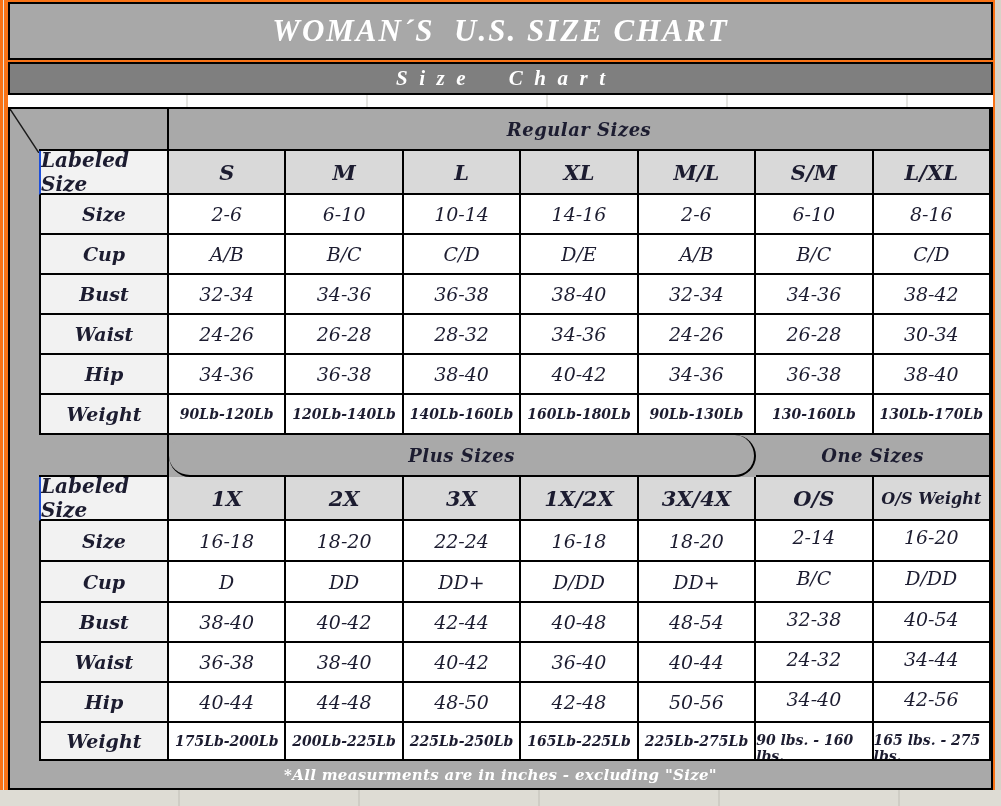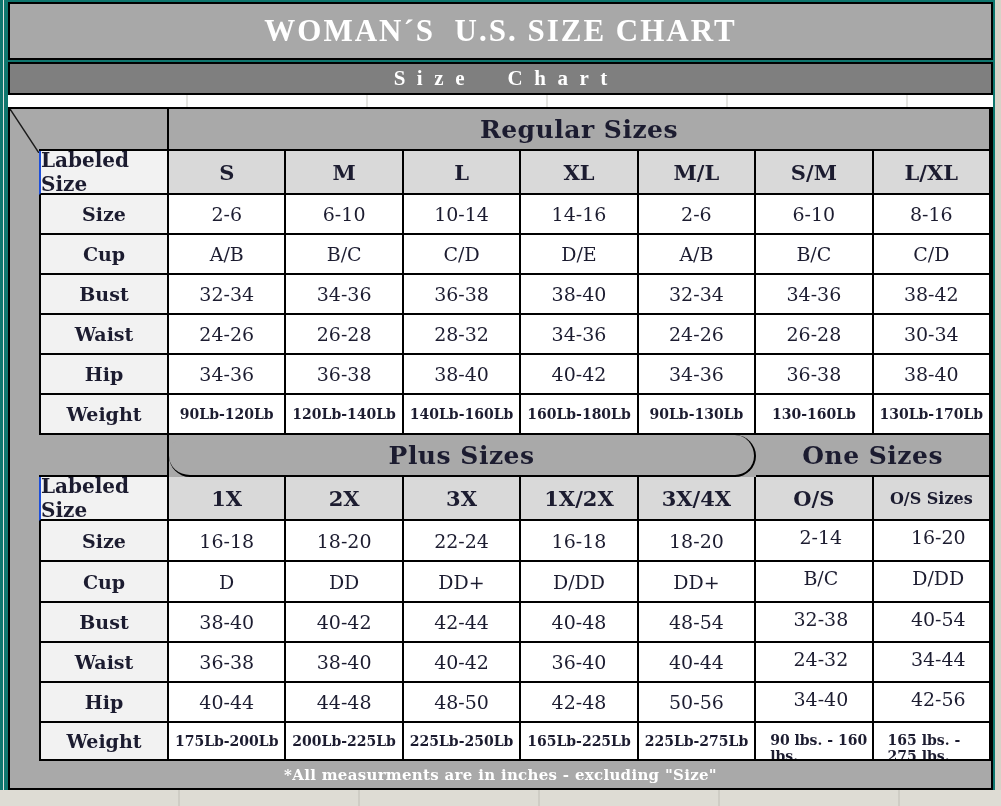--- a/index.html
+++ b/index.html
@@ -1,17 +1,17 @@
 <!DOCTYPE html>
 <html><head>
 <meta charset="utf-8">
 <style>
   * { margin:0; padding:0; box-sizing:border-box; }
   body { font-family:"DejaVu Serif","Liberation Serif",serif; }
-  .page{ position:relative; width:1001px; height:806px; background:#0f766e; overflow:hidden; }
+  .page{ position:relative; width:1001px; height:806px; background:#f97316; overflow:hidden;font-style:italic; }
 
   
   .left-gridline{ position:absolute; left:3px; top:0; width:1px; height:790px; background:#e2e2de; }
   .right-margin{ position:absolute; right:0; top:0; width:6px; height:790px; background:#d8d3c8; }
   .bottom-margin{ position:absolute; left:0; bottom:0; width:1001px; height:16px; background:#dedcd4;
     background-image:repeating-linear-gradient(to right, transparent 0 178px, #cfcdc5 178px 180px); }
   .top-gap{ position:absolute; left:8px; top:95px; width:985px; height:12px; background:#fff;
     background-image:repeating-linear-gradient(to right, transparent 0 178px, #e4e4e1 178px 180px); }
 
   
@@ -30,28 +30,28 @@
   .corner-svg{ position:absolute; left:0; top:0; }
 
   .sz-grid{ position:absolute; left:29px; width:952px; display:grid;
     grid-template-columns:130px repeat(7,1fr); }
   .t0{ top:0; grid-template-rows:42px 44px 40px 40px 40px 40px 40px 40px; }
   .t1{ top:326px; grid-template-rows:42px 44px 41px 41px 40px 40px 40px 38px; }
 
   .sz-grid > div{ display:flex; align-items:center; justify-content:center;
     border-right:2px solid #000; border-bottom:2px solid #000; color:#1c1c30; overflow:hidden; }
   .band-spacer{ background:transparent; }
-  .band{ background:#a9a9a9; font-weight:bold; font-size:25px; letter-spacing:0.5px; }
+  .band{ background:#a9a9a9; font-weight:bold; font-size:18px; letter-spacing:0.5px; }
   .lbl-hdr{ background:#f2f2f2; font-weight:bold; font-size:20px; border-left:2px solid #1d4ed8; }
   .col-hdr{ background:#d9d9d9; font-weight:bold; font-size:21px; }
   .col-hdr.sm{ font-size:16px; }
   .row-lbl{ background:#f2f2f2; font-weight:bold; font-size:19px; border-left:2px solid #000; }
   .cell{ background:#fff; font-size:19px; }
   .cell.sm{ font-size:14px; font-weight:bold; }
-  .cell.os{ align-items:flex-start; padding-top:5px;padding-left:14px; }
+  .cell.os{ align-items:flex-start; padding-top:5px; }
   .cell.os.sm{ padding-top:9px; }
 
   .footnote-bar{ position:absolute; left:0; bottom:0; width:981px; height:27px;
     display:flex; align-items:center; justify-content:center; }
   .footnote-bar .t{ color:#fff; font-weight:bold; font-size:15px; letter-spacing:0.3px; }
 </style>
 </head>
 <body>
 
 <div class="page">
@@ -138,21 +138,21 @@
         <div class="band-spacer"></div>
         <div class="band" style="grid-column: span 5; border-radius: 21px;">Plus Sizes</div>
         <div class="band" style="grid-column: span 2;">One Sizes</div>
         <div class="lbl-hdr">Labeled Size</div>
         <div class="col-hdr">1X</div>
         <div class="col-hdr">2X</div>
         <div class="col-hdr">3X</div>
         <div class="col-hdr">1X/2X</div>
         <div class="col-hdr">3X/4X</div>
         <div class="col-hdr">O/S</div>
-        <div class="col-hdr sm">O/S Sizes</div>
+        <div class="col-hdr sm">O/S Weight</div>
         <div class="row-lbl">Size</div>
         <div class="cell">16-18</div>
         <div class="cell">18-20</div>
         <div class="cell">22-24</div>
         <div class="cell">16-18</div>
         <div class="cell">18-20</div>
         <div class="cell os">2-14</div>
         <div class="cell os">16-20</div>
         <div class="row-lbl">Cup</div>
         <div class="cell">D</div>

